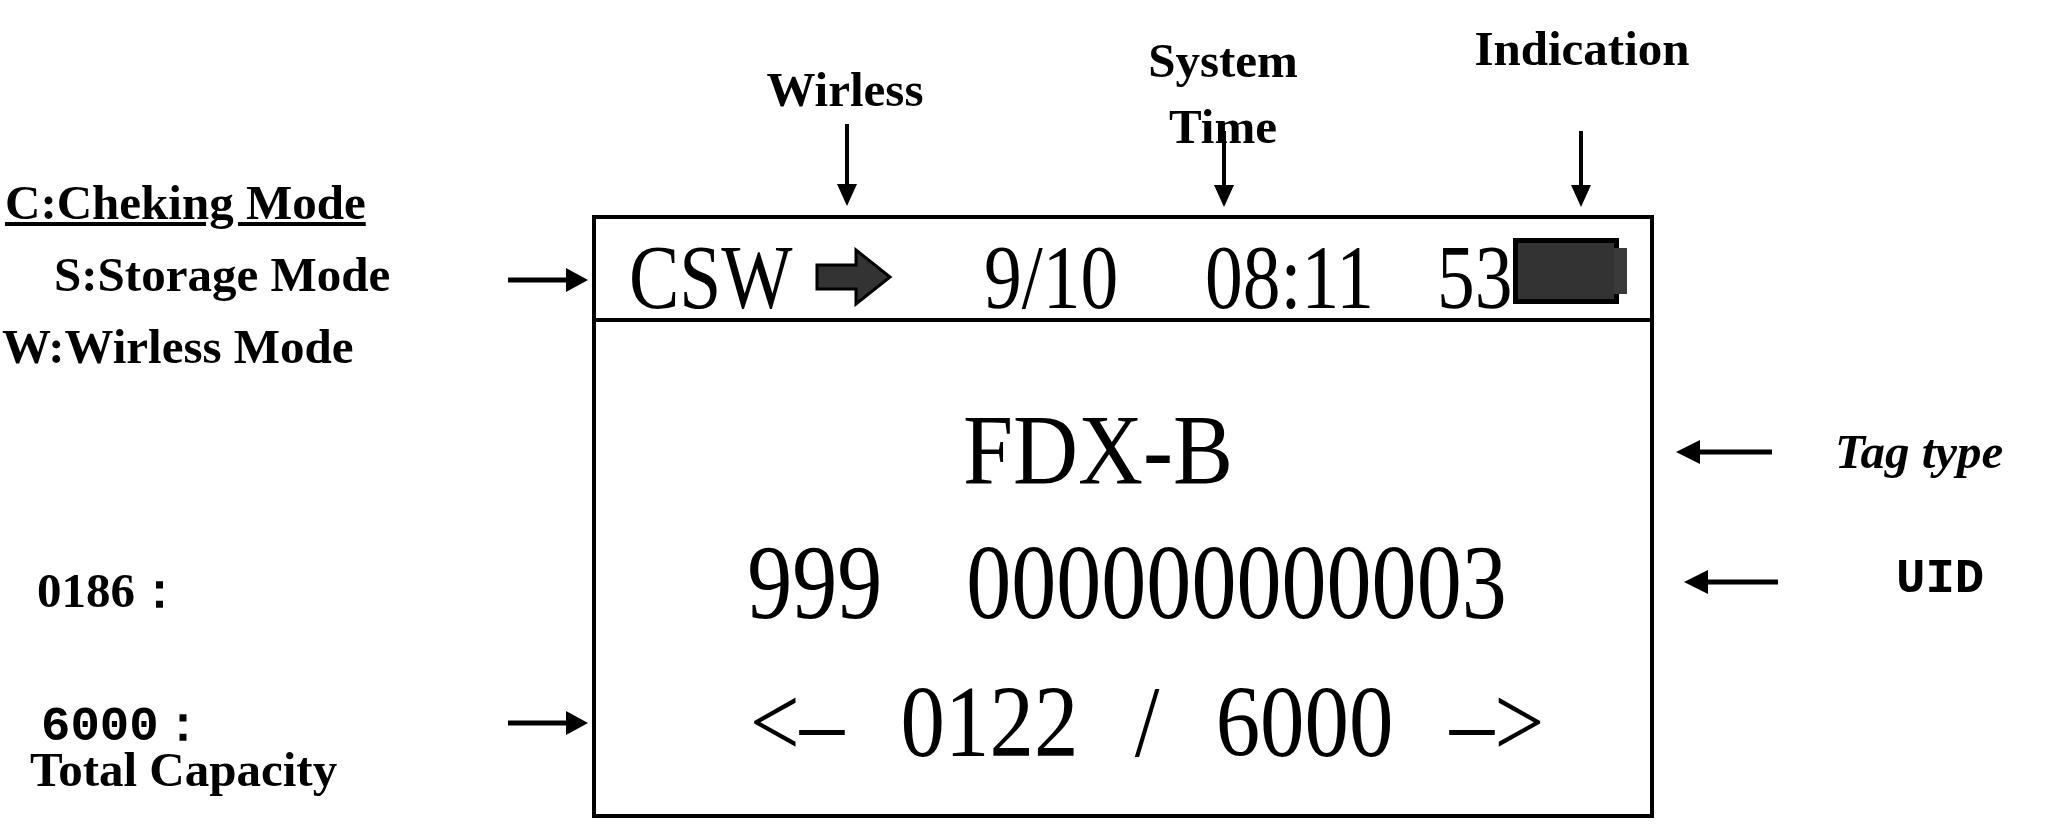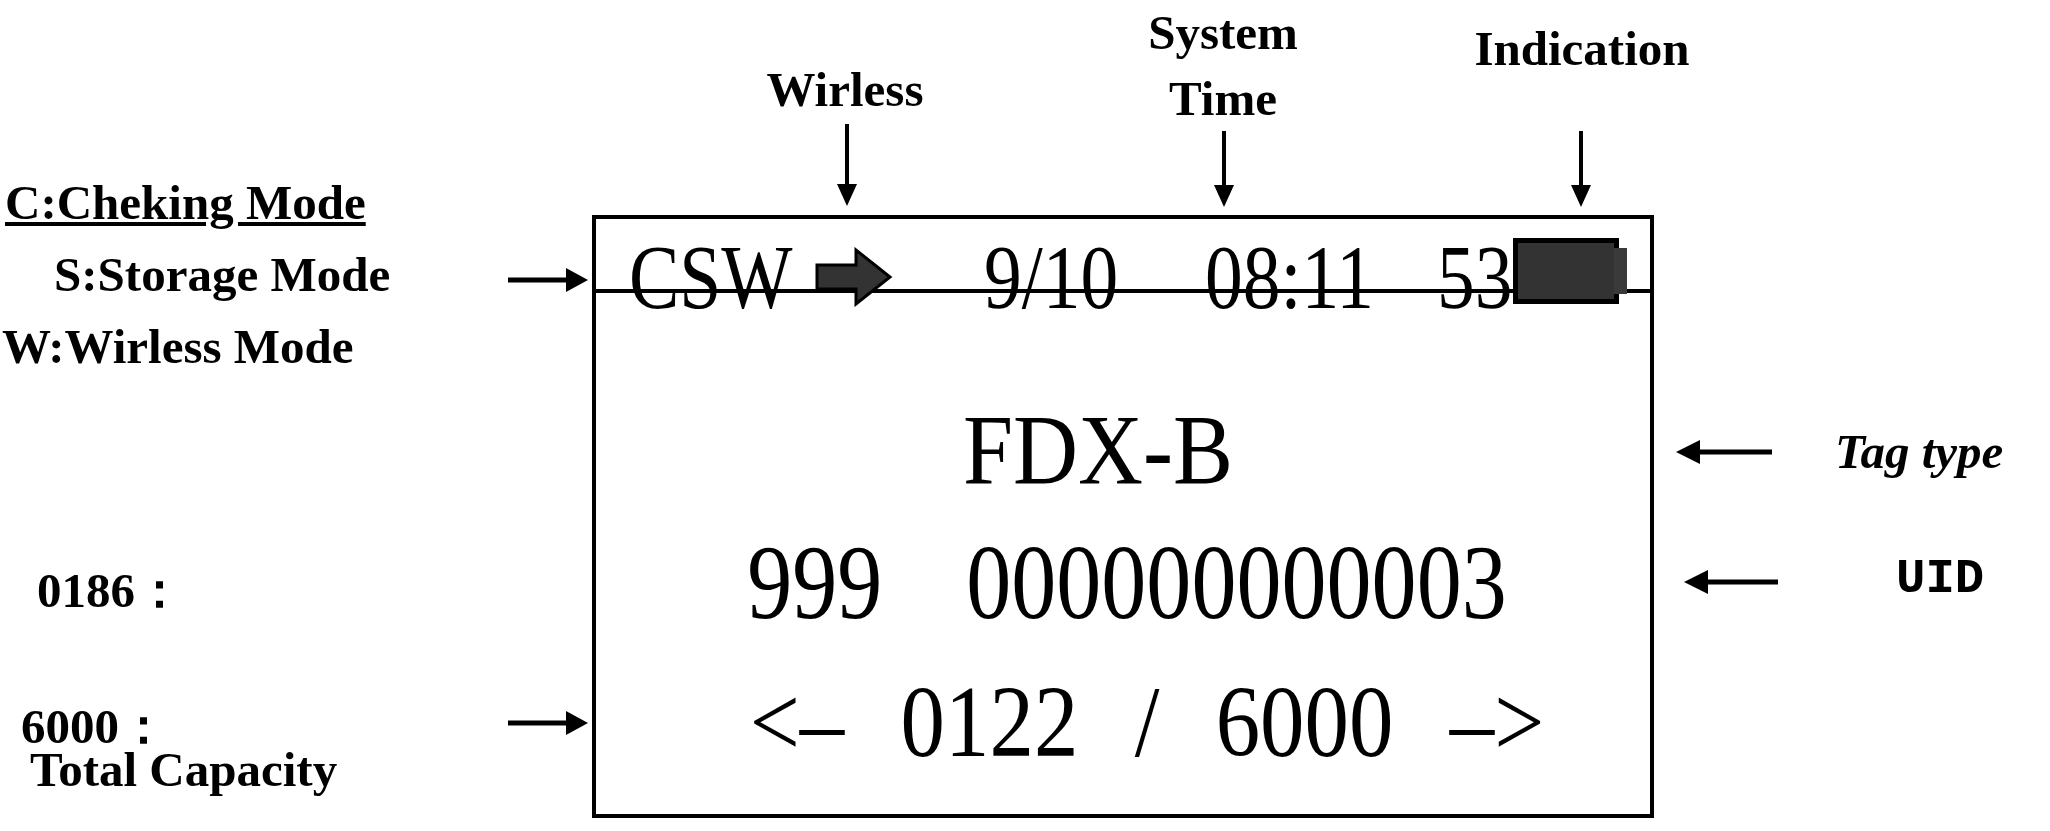--- a/index.html
+++ b/index.html
@@ -10,21 +10,21 @@
   .ann{position:absolute;font-weight:bold;font-size:49px;line-height:1.12;white-space:nowrap;}
   .ann-center{transform:translateX(-50%);text-align:center;}
   .ann-center span{display:block;line-height:66px;}
 
   
   .arrow{position:absolute;}
 
   
   .display-box{position:absolute;left:592px;top:215px;width:1062px;height:603px;
                border:4px solid #000;box-sizing:border-box;background:#fff;}
-  .statusbar{position:relative;width:100%;height:74px;border-bottom:4px solid #000;
+  .statusbar{position:relative;width:100%;height:103px;border-bottom:4px solid #000;
              box-sizing:border-box;}
   .bar-item{position:absolute;top:12px;font-size:92px;line-height:92px;white-space:nowrap;
             transform:scaleX(0.82);transform-origin:left center;}
   .battery{position:absolute;left:917px;top:19px;width:106px;height:66px;
            border:5px solid #000;background:#333;box-sizing:border-box;}
   .battery-nub{position:absolute;right:-13px;top:50%;transform:translateY(-50%);
                width:13px;height:46px;background:#3a3a3a;}
 
   .screen-line{position:absolute;white-space:nowrap;line-height:1;}
   .tagtype-line{left:502px;top:231px;font-size:100px;
@@ -36,21 +36,21 @@
 </style>
 </head>
 <body>
 
 <div class="stage">
 
   <div class="ann ann-center" style="left:845px;top:57px;">
     <span>Wirless</span>
   </div>
 
-  <div class="ann ann-center" style="left:1223px;top:0;font-family:Liberation Serif, serif;">
+  <div class="ann ann-center" style="left:1223px;top:28px;font-family:Liberation Serif, serif;">
     <span>System</span>
     <span>Time</span>
   </div>
 
   <div class="ann ann-center" style="left:1582px;top:16px;">
     <span>Indication</span>
   </div>
 
   <svg class="arrow" style="left:834px;top:124px;" width="26" height="82" viewBox="0 0 26 82">
     <line x1="13" y1="0" x2="13" y2="62" stroke="#000" stroke-width="4"></line>
@@ -68,21 +68,21 @@
   <div class="ann" style="left:5px;top:176px;text-decoration:underline;">C:Cheking Mode</div>
   <div class="ann" style="left:14px;top:248px;margin-left:40px;">S:Storage Mode</div>
   <div class="ann" style="left:2px;top:320px;">W:Wirless Mode</div>
 
   <svg class="arrow" style="left:508px;top:265px;" width="80" height="30" viewBox="0 0 80 30">
     <line x1="0" y1="15" x2="58" y2="15" stroke="#000" stroke-width="5"></line>
     <polygon points="58,3 58,27 80,15" fill="#000"></polygon>
   </svg>
 
   <div class="ann" style="left:37px;top:564px;">0186：</div>
-  <div class="ann" style="left:21px;top:700px;">6000：</div>
+  <div class="ann" style="left:41px;top:700px;font-family:Liberation Mono, monospace;">6000：</div>
   <div class="ann" style="left:30px;top:723px;margin-top:20px;">Total Capacity</div>
 
   <svg class="arrow" style="left:508px;top:708px;" width="80" height="30" viewBox="0 0 80 30">
     <line x1="0" y1="15" x2="58" y2="15" stroke="#000" stroke-width="5"></line>
     <polygon points="58,3 58,27 80,15" fill="#000"></polygon>
   </svg>
 
   <div class="display-box">
 
     <div class="statusbar">

